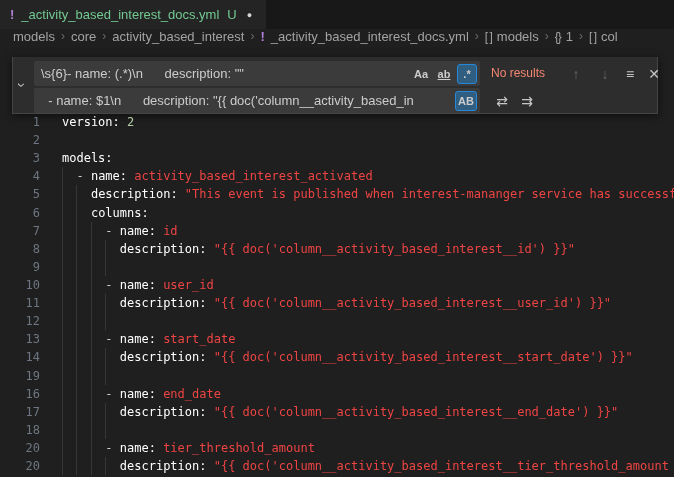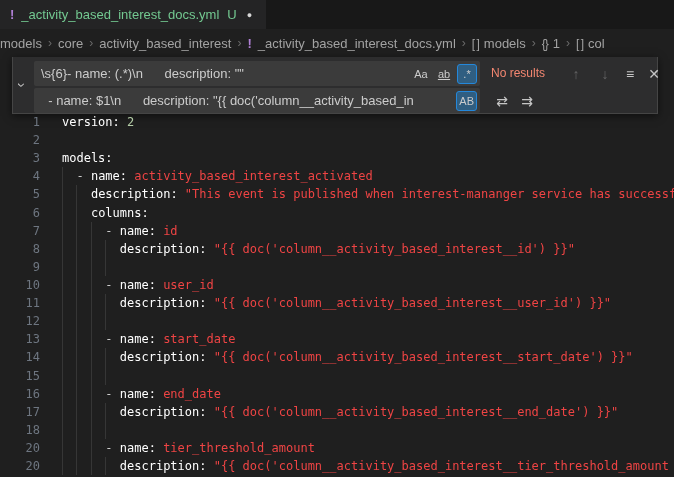--- a/index.html
+++ b/index.html
@@ -14,21 +14,21 @@
     position:absolute; left:0; top:0; height:29px; width:266px; background:#242425;
     display:flex; align-items:center; padding:0 10px; font-size:13px;
   }
   .tab .yml-icon { color:#b180d7; font-weight:bold; font-size:13px; margin-right:7px; }
   .tab .fname { color:#73c991; }
   .tab .git-u { color:#73c991; margin-left:8px; }
   .tab .dirty { color:#d8d8d8; margin-left:10px; font-size:9px; }
   
   .breadcrumbs {
     position:absolute; left:0; top:29px; width:674px; height:28px; background:#1f1f1f;
-    display:flex; align-items:center; font-size:13px; color:#a3a3a3;
+    display:flex; padding-left:13px; font-size:13px; color:#a3a3a3;
     white-space:nowrap; overflow:hidden;
   }
   .breadcrumbs .sep { color:#6a6a6a; margin:0 6px; font-size:12px; }
   .breadcrumbs .sym { color:#a3a3a3; margin-right:5px; font-size:12px; letter-spacing:-1px; }
   .breadcrumbs .yml-icon { color:#b180d7; font-weight:bold; margin-right:6px; }
   
   .findwidget {
     position:absolute; left:12px; top:57px; width:646px; height:57px;
     background:#2d2d2e; border:1px solid #454545; border-top:none;
     box-shadow:0 2px 8px rgba(0,0,0,0.55); font-size:13px;
@@ -43,21 +43,21 @@
     border-radius:2px; display:flex; align-items:center; overflow:hidden;
   }
   .finput .val {
     flex:1; padding-left:7px; white-space:pre; overflow:hidden; color:#cccccc;
   }
   .row-find .finput { top:4px; }
   .row-replace .finput { top:31px; }
   .opts { display:flex; align-items:center; gap:3px; padding-right:3px; }
   .opt {
     min-width:20px; height:20px; border-radius:3px; display:flex; align-items:center;
-    justify-content:center; font-size:11px; color:#cccccc; padding:0 2px;
+    justify-content:center; font-size:11px; color:#cccccc; padding:0 2px;font-weight:bold;
   }
   .opt.active { background:rgba(36,137,214,0.45); border:1px solid #2488db; }
   .opt .uline { text-decoration:underline; }
   .no-results { position:absolute; left:478px; top:9px; font-size:12px; color:#f48771; }
   .fbtn {
     position:absolute; top:6px; width:22px; height:22px; display:flex; align-items:center;
     justify-content:center; color:#c5c5c5; font-size:14px; border-radius:3px;
   }
   .fbtn.disabled { opacity:0.35; }
   .rbtn { top:33px; }
@@ -201,21 +201,21 @@
         </div>
         <div class="line">
           <div class="ln">13</div>
           <div class="code"><div class="guide" style="left: 0px;"></div><div class="guide" style="left: 14.4502px;"></div><div class="guide" style="left: 28.9004px;"></div><span class="tok-p">      - </span><span class="tok-k">name:</span><span class="tok-s"> start_date</span></div>
         </div>
         <div class="line">
           <div class="ln">14</div>
           <div class="code"><div class="guide" style="left: 0px;"></div><div class="guide" style="left: 14.4502px;"></div><div class="guide" style="left: 28.9004px;"></div><div class="guide" style="left: 43.3506px;"></div><span class="tok-p">        </span><span class="tok-k">description:</span><span class="tok-s"> "{{ doc('column__activity_based_interest__start_date') }}"</span></div>
         </div>
         <div class="line">
-          <div class="ln">15</div>
+          <div class="ln">19</div>
           <div class="code"><div class="guide" style="left: 0px;"></div><div class="guide" style="left: 14.4502px;"></div><div class="guide" style="left: 28.9004px;"></div><div class="guide" style="left: 43.3506px;"></div></div>
         </div>
         <div class="line">
           <div class="ln">16</div>
           <div class="code"><div class="guide" style="left: 0px;"></div><div class="guide" style="left: 14.4502px;"></div><div class="guide" style="left: 28.9004px;"></div><span class="tok-p">      - </span><span class="tok-k">name:</span><span class="tok-s"> end_date</span></div>
         </div>
         <div class="line">
           <div class="ln">17</div>
           <div class="code"><div class="guide" style="left: 0px;"></div><div class="guide" style="left: 14.4502px;"></div><div class="guide" style="left: 28.9004px;"></div><div class="guide" style="left: 43.3506px;"></div><span class="tok-p">        </span><span class="tok-k">description:</span><span class="tok-s"> "{{ doc('column__activity_based_interest__end_date') }}"</span></div>
         </div>

